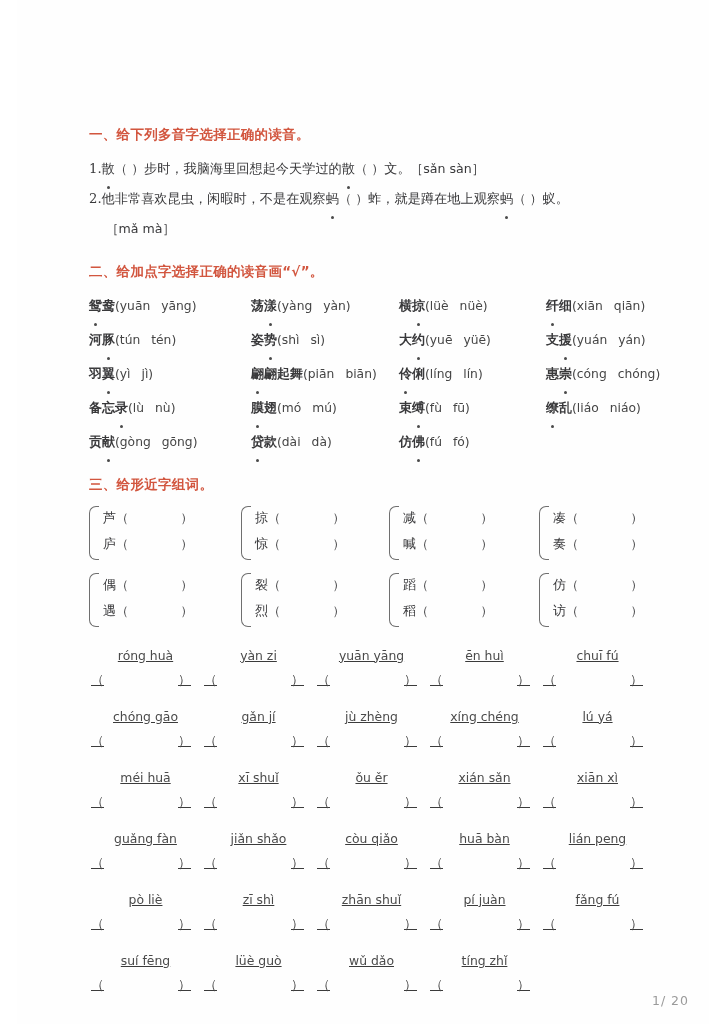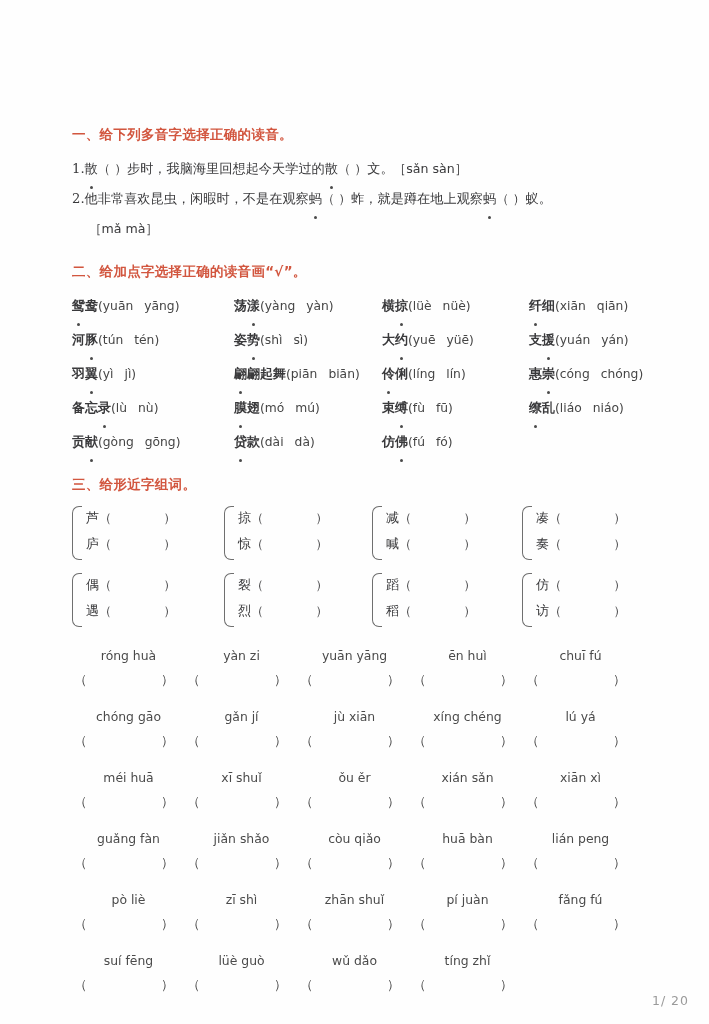--- a/index.html
+++ b/index.html
@@ -12,20 +12,21 @@
     height: 1024px;
     position: relative;
     font-family: "DejaVu Sans", "Liberation Sans", sans-serif;
     color: #3b3b3b;
     overflow: hidden;
   }
   .page {
     position: absolute;
     inset: 0;
     background: #fefefe;
+    margin-left: 17px;
   }
   .content {
     position: absolute;
     left: 72px;
     top: 126px;
     width: 608px;
   }
 
   
   .sec-head {
@@ -139,20 +140,21 @@
   }
 
   
   .s4-grid {
     display: grid;
     grid-template-columns: repeat(5, 113px);
     row-gap: 0px;
   }
   .s4-cell {
     text-align: center;
+    text-decoration: underline;
   }
   .s4-py {
     font-family: "DejaVu Sans", "Liberation Sans", sans-serif;
     font-size: 12.4px;
     color: #4a4a4a;
     line-height: 25px;
     white-space: nowrap;
   }
   .s4-par {
     font-family: "DejaVu Sans", sans-serif;
@@ -291,21 +293,21 @@
           </div>
           <div class="s4-cell">
             <div class="s4-py">chóng gāo</div>
             <div class="s4-par"><span>（</span><span class="inner"></span><span>）</span></div>
           </div>
           <div class="s4-cell">
             <div class="s4-py">gǎn jí</div>
             <div class="s4-par"><span>（</span><span class="inner"></span><span>）</span></div>
           </div>
           <div class="s4-cell">
-            <div class="s4-py">jù xiān</div>
+            <div class="s4-py">jù zhèng</div>
             <div class="s4-par"><span>（</span><span class="inner"></span><span>）</span></div>
           </div>
           <div class="s4-cell">
             <div class="s4-py">xíng chéng</div>
             <div class="s4-par"><span>（</span><span class="inner"></span><span>）</span></div>
           </div>
           <div class="s4-cell">
             <div class="s4-py">lú yá</div>
             <div class="s4-par"><span>（</span><span class="inner"></span><span>）</span></div>
           </div>

